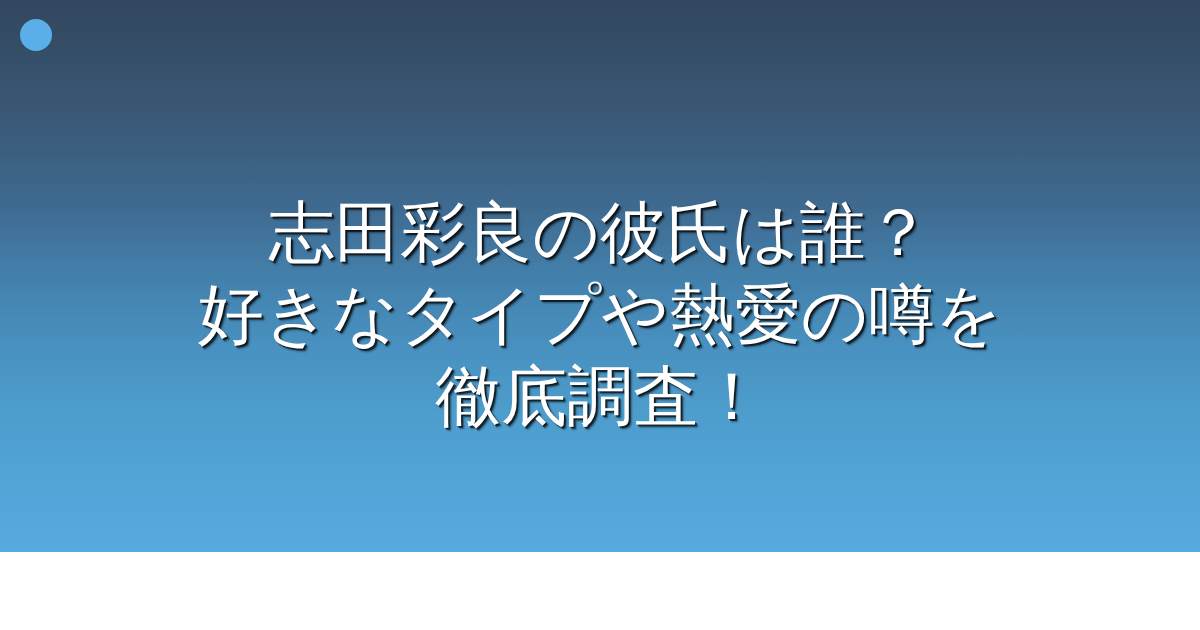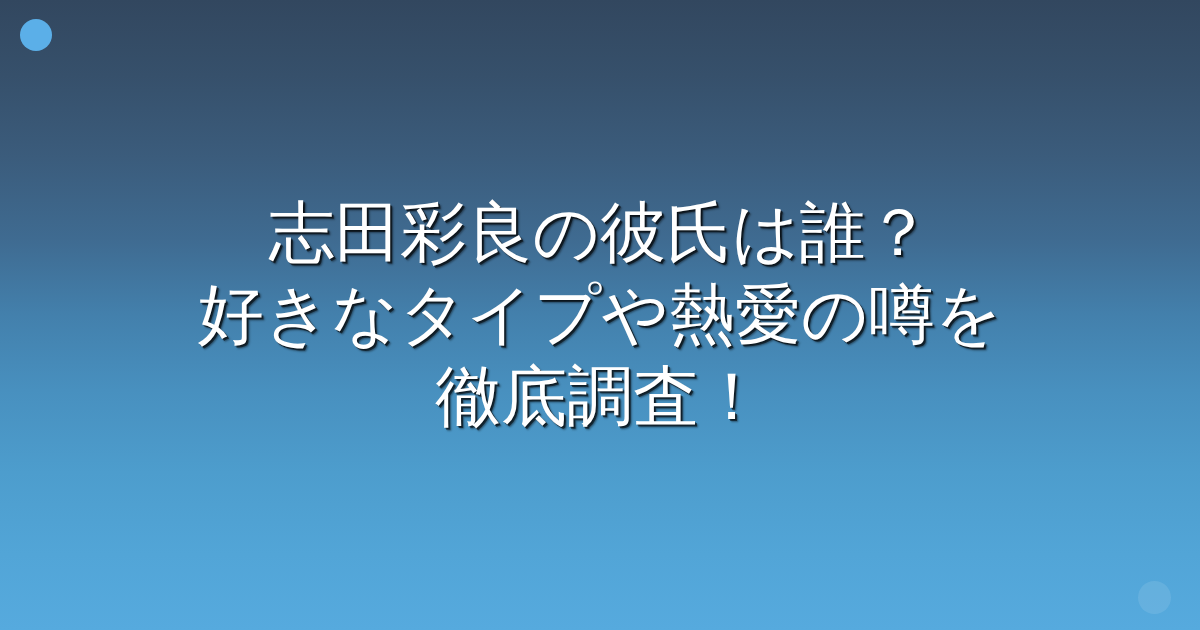--- a/index.html
+++ b/index.html
@@ -7,21 +7,21 @@
     padding: 0;
     width: 1200px;
     height: 630px;
     overflow: hidden;
     background: #ffffff;
   }
 
   #og-card {
     position: relative;
     width: 1200px;
-    height: 630px;
+    height: 552px;
     overflow: hidden;
     background: linear-gradient(180deg,
         #32475f 0%,
         #36506b 12%,
         #3b5c7c 25%,
         #3f6b91 38%,
         #4380ac 50%,
         #4890bf 62%,
         #4d9dcd 75%,
         #52a5d7 88%,

